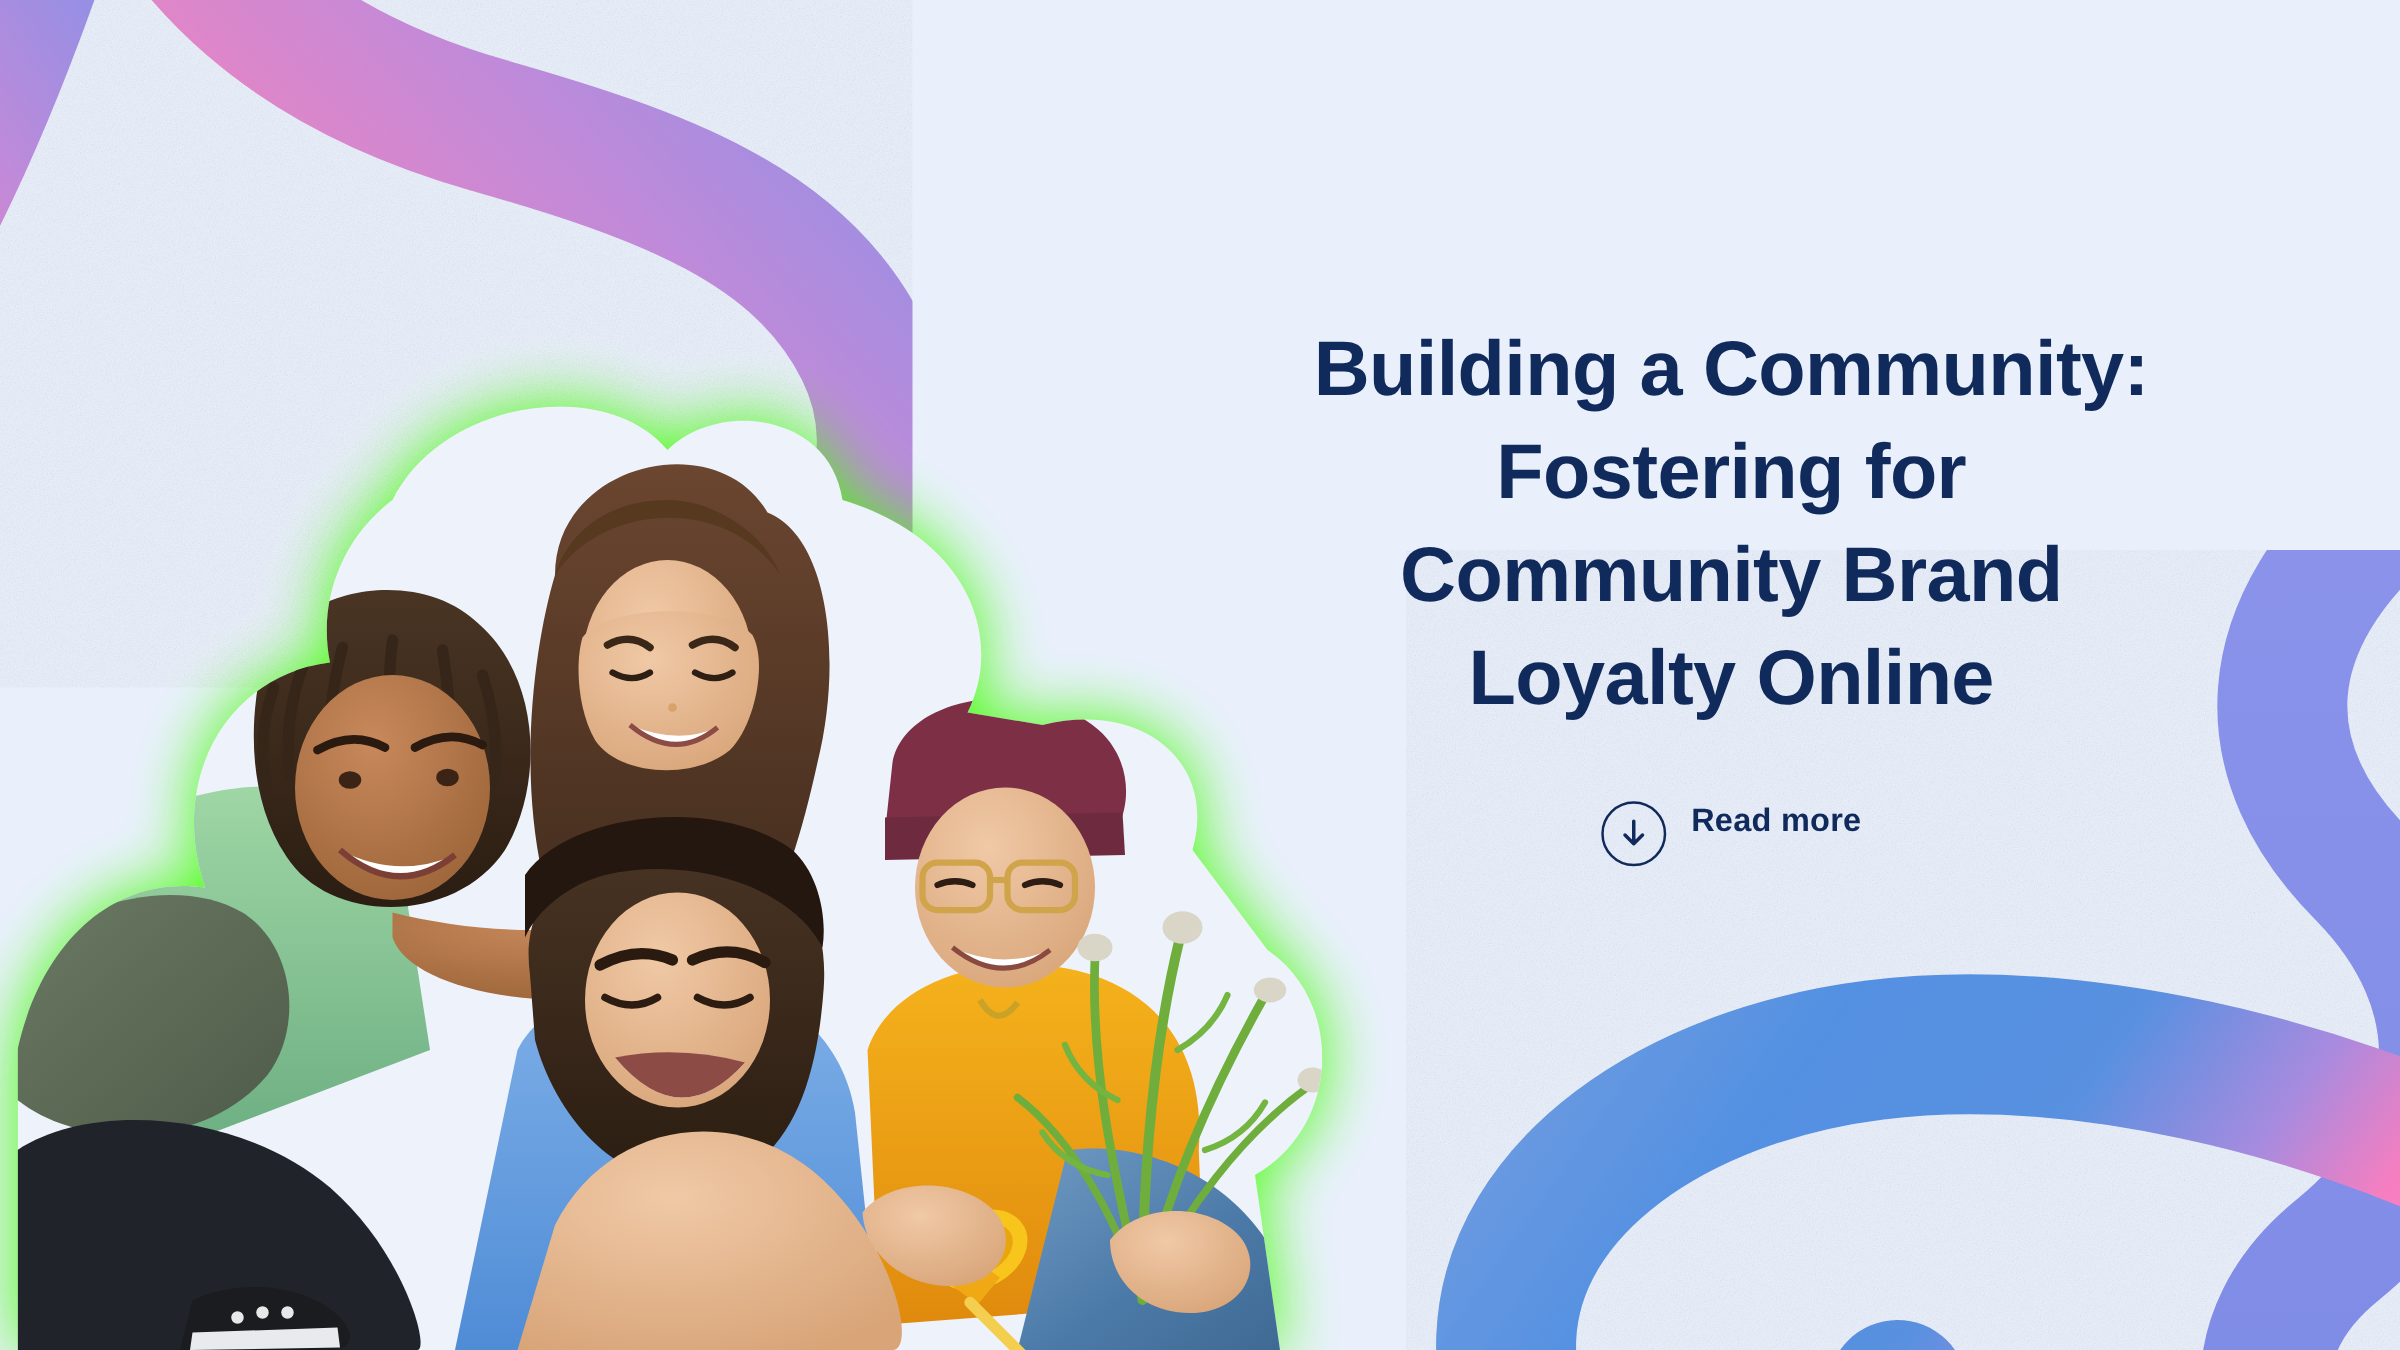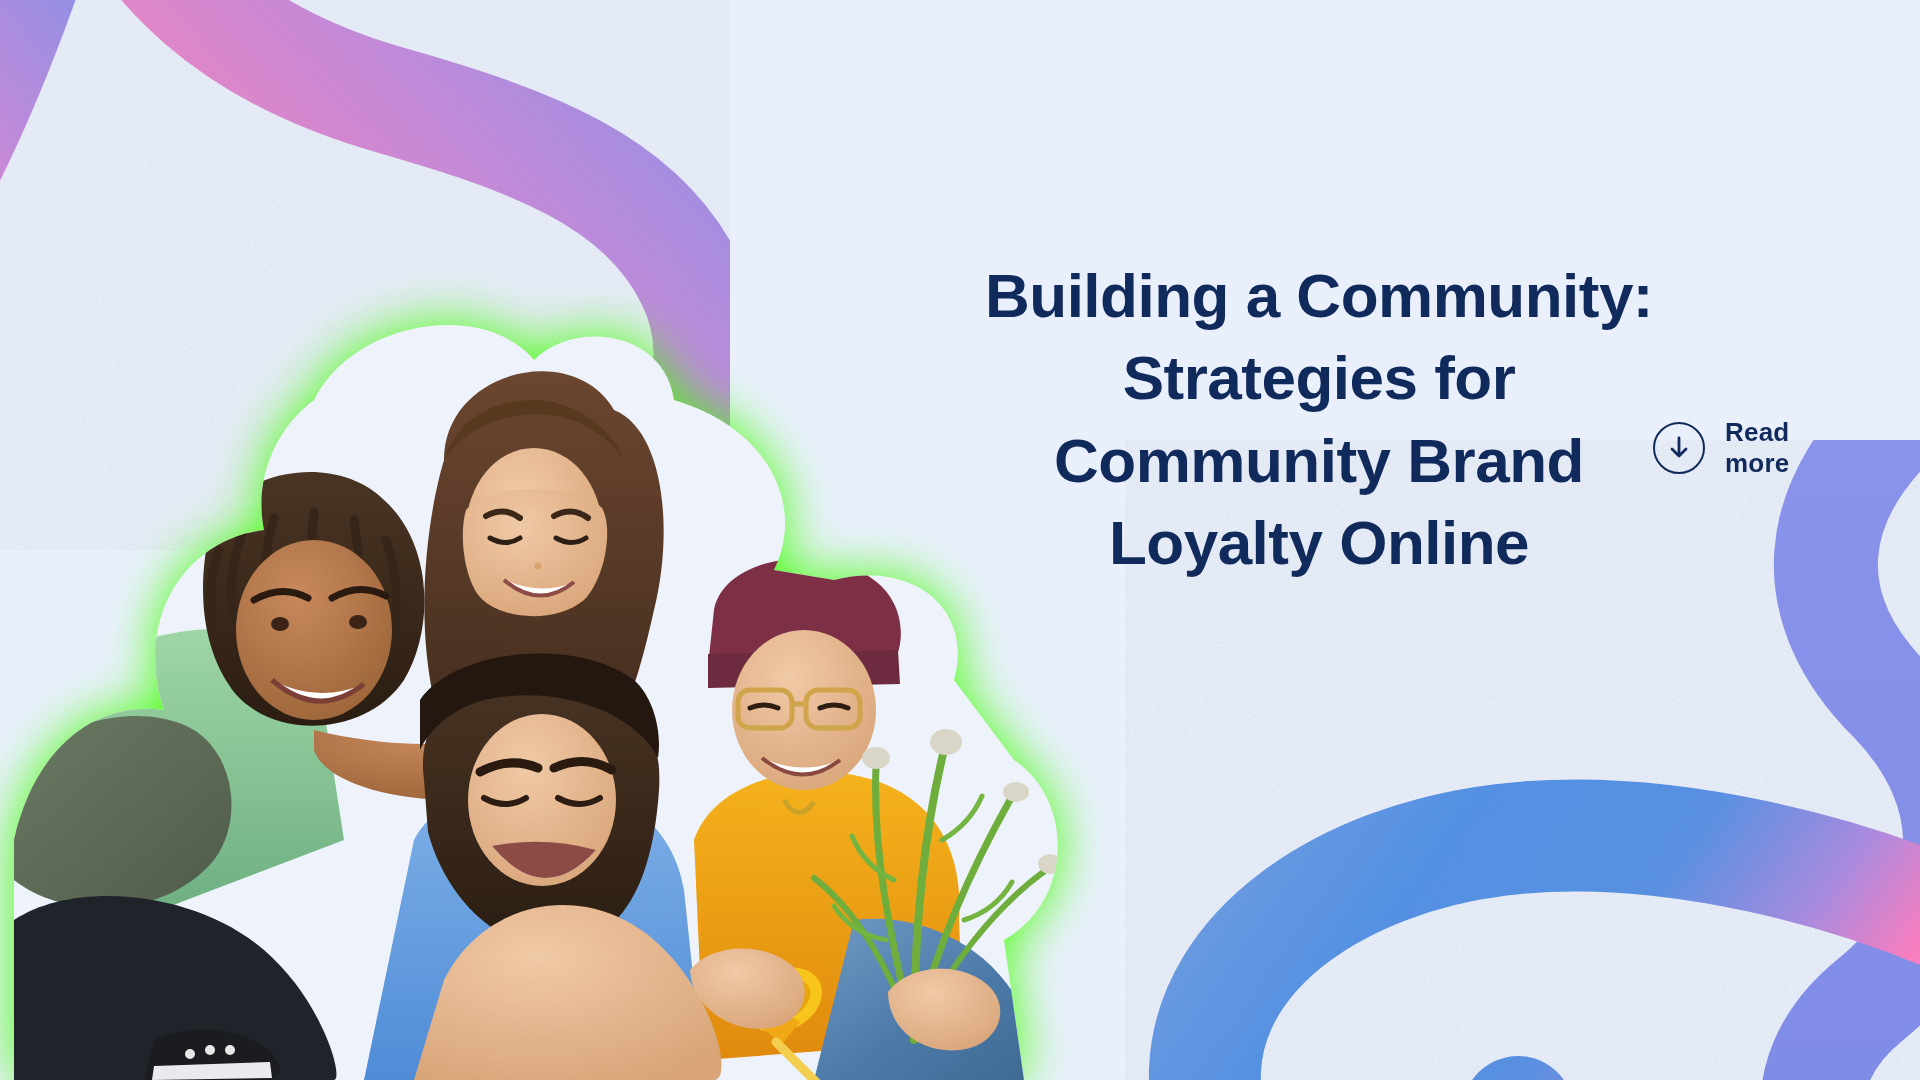--- a/index.html
+++ b/index.html
@@ -27,37 +27,37 @@
     opacity:.95;
   }
   .photo{
     position:absolute;inset:0;
   }
   .photo svg,.photo-glow svg{width:100%;height:100%;display:block;}
 
   
   .content{
     position:absolute;left:985px;top:255px;width:800px;
-    display:flex;flex-direction:row;align-items:center;
+    display:flex;flex-direction:column;align-items:center;
   }
   .headline{
     margin:0;
     color:#112a5c;
     font-size:62px;
     font-weight:700;
     line-height:1.33;
     letter-spacing:-0.5px;
     text-align:center;
     width:100%;
   }
   .headline .ln{display:block;white-space:nowrap;}
 
   .read-more{
     margin-top:56px;
-    display:inline-flex;align-items:center;gap:20px;
+    display:inline-flex;align-items:flex-start;gap:20px;
     background:none;border:0;padding:0;cursor:pointer;
     color:#112a5c;
   }
   .rm-icon{
     width:48px;height:48px;flex:0 0 48px;
     border:2.5px solid #112a5c;border-radius:50%;
     display:flex;align-items:center;justify-content:center;
   }
   .rm-icon svg{display:block;}
   .rm-label{
@@ -353,21 +353,21 @@
           <rect x="0" y="0" width="1190" height="800" fill="url(#skinA)" opacity="0"></rect>
         </g>
       </svg>
     </div>
   </div>
 
   <div class="content">
 
     <h1 class="headline">
       <span class="ln">Building a Community:</span>
-      <span class="ln">Strategies for</span>
+      <span class="ln">Fostering for</span>
       <span class="ln">Community Brand</span>
       <span class="ln">Loyalty Online</span>
     </h1>
 
     <button class="read-more">
       <span class="rm-icon">
         <svg width="24" height="26" viewBox="0 0 24 26" aria-hidden="true">
           <path d="M12 3 V21 M12 21 L5 14 M12 21 L19 14" stroke="#112a5c" stroke-width="2.8" fill="none" stroke-linecap="round" stroke-linejoin="round"></path>
         </svg>
       </span>

